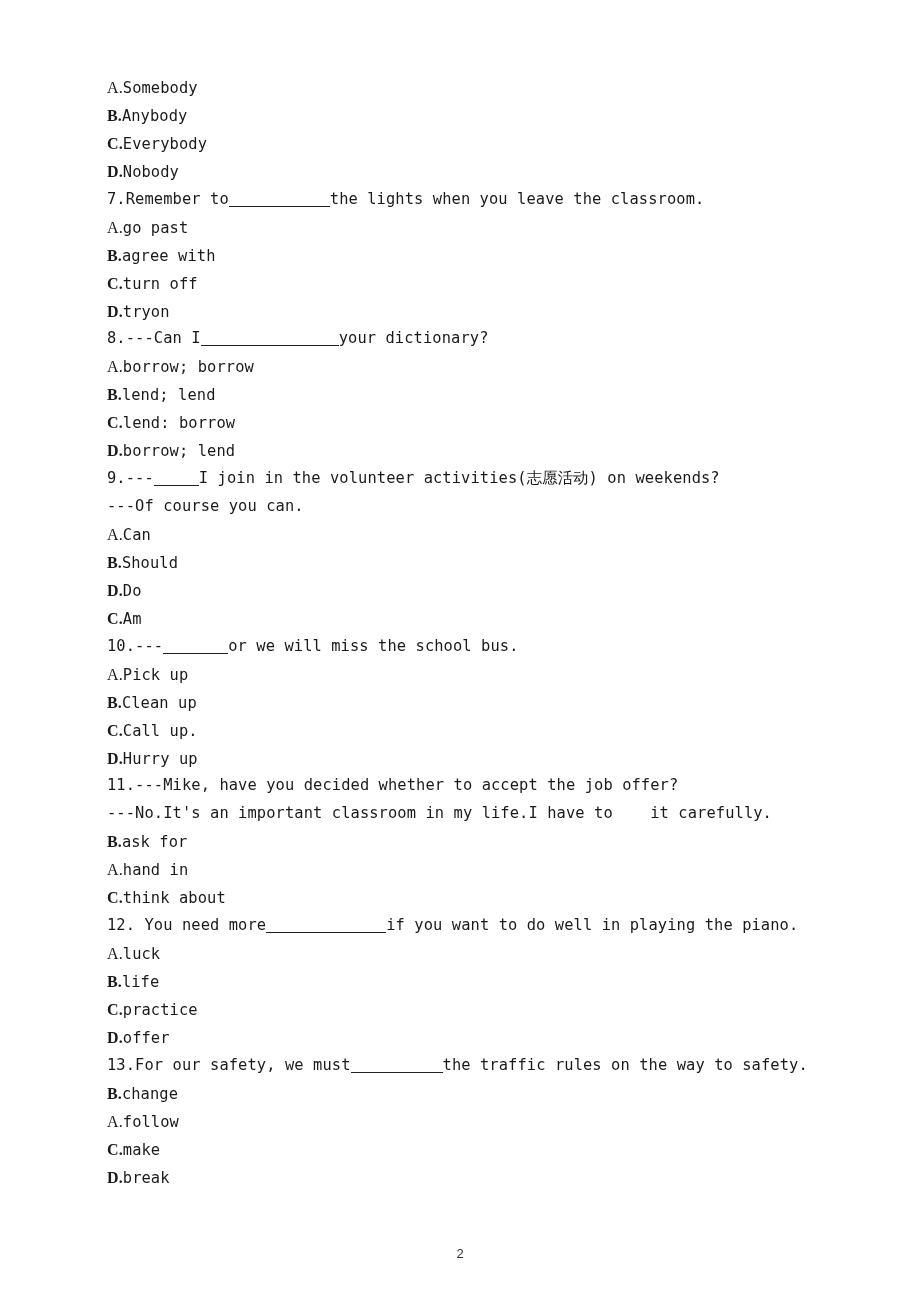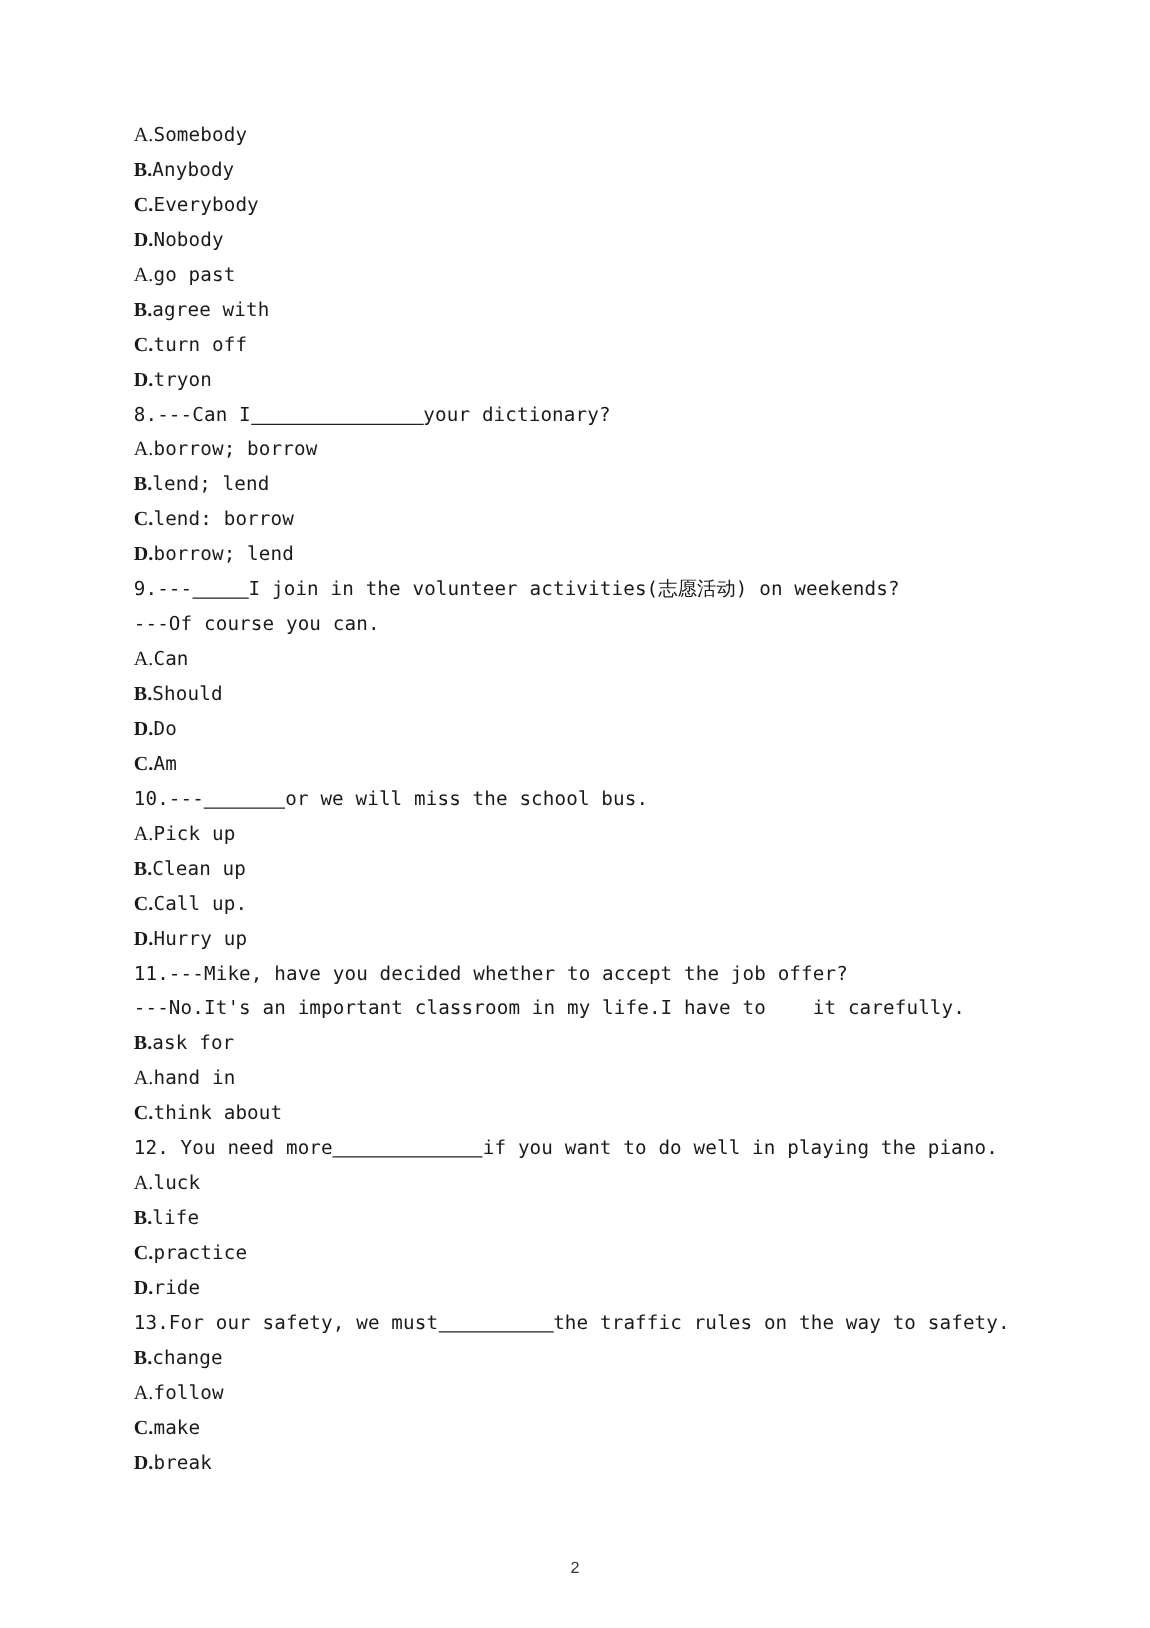--- a/index.html
+++ b/index.html
@@ -1,35 +1,36 @@
 <!DOCTYPE html>
 <html><head>
   <meta charset="utf-8">
   <style>
     html, body { margin: 0; padding: 0; background: #ffffff; }
     body { width: 920px; height: 1302px; position: relative; overflow: hidden;
       font-family: "DejaVu Sans Mono", "Liberation Mono", monospace; color: #1a1a1a; }
-    .page { position: absolute; left: 107px; top: 74px; width: 720px; margin-top: 21px; }
+    .page { position: absolute; left: 107px; top: 74px; width: 720px; }
     .line { height: 27.95px; line-height: 27.95px; font-size: 15.4px; white-space: pre; letter-spacing: 0.1px; }
     .lbl { font-family: "Liberation Serif", serif; font-size: 16px; }
     .lbl.b { font-weight: bold; }
     .blank { display: inline-block; border-bottom: 1.2px solid #222; height: 17px; vertical-align: baseline; margin-bottom: -3px; }
     .pagenum { position: absolute; left: 0; width: 920px; top: 1246px; text-align: center;
       font-family: "Liberation Sans", sans-serif; font-size: 13px; color: #333; }
   </style>
 </head>
 <body>
 
 <div class="page">
 
   <div class="line"><span class="lbl">A.</span><span>Somebody</span></div>
   <div class="line"><span class="lbl b">B.</span><span>Anybody</span></div>
   <div class="line"><span class="lbl b">C.</span><span>Everybody</span></div>
   <div class="line"><span class="lbl b">D.</span><span>Nobody</span></div>
 
+  <div class="line"><span>7.Remember to</span><span class="blank" style="width:101px"></span><span>the lights when you leave the classroom.</span></div>
   <div class="line"><span class="lbl">A.</span><span>go past</span></div>
   <div class="line"><span class="lbl b">B.</span><span>agree with</span></div>
   <div class="line"><span class="lbl b">C.</span><span>turn off</span></div>
   <div class="line"><span class="lbl b">D.</span><span>tryon</span></div>
 
   <div class="line"><span>8.---Can I</span><span class="blank" style="width:138px"></span><span>your dictionary?</span></div>
   <div class="line"><span class="lbl">A.</span><span>borrow; borrow</span></div>
   <div class="line"><span class="lbl b">B.</span><span>lend; lend</span></div>
   <div class="line"><span class="lbl b">C.</span><span>lend: borrow</span></div>
   <div class="line"><span class="lbl b">D.</span><span>borrow; lend</span></div>
@@ -50,21 +51,21 @@
   <div class="line"><span>11.---Mike, have you decided whether to accept the job offer?</span></div>
   <div class="line"><span>---No.It's an important classroom in my life.I have to    it carefully.</span></div>
   <div class="line"><span class="lbl b">B.</span><span>ask for</span></div>
   <div class="line"><span class="lbl">A.</span><span>hand in</span></div>
   <div class="line"><span class="lbl b">C.</span><span>think about</span></div>
 
   <div class="line"><span>12. You need more</span><span class="blank" style="width:120px"></span><span>if you want to do well in playing the piano.</span></div>
   <div class="line"><span class="lbl">A.</span><span>luck</span></div>
   <div class="line"><span class="lbl b">B.</span><span>life</span></div>
   <div class="line"><span class="lbl b">C.</span><span>practice</span></div>
-  <div class="line"><span class="lbl b">D.</span><span>ride</span></div>
+  <div class="line"><span class="lbl b">D.</span><span>offer</span></div>
 
   <div class="line"><span>13.For our safety, we must</span><span class="blank" style="width:92px"></span><span>the traffic rules on the way to safety.</span></div>
   <div class="line"><span class="lbl b">B.</span><span>change</span></div>
   <div class="line"><span class="lbl">A.</span><span>follow</span></div>
   <div class="line"><span class="lbl b">C.</span><span>make</span></div>
   <div class="line"><span class="lbl b">D.</span><span>break</span></div>
 </div>
 
 <div class="pagenum">2</div>
 

